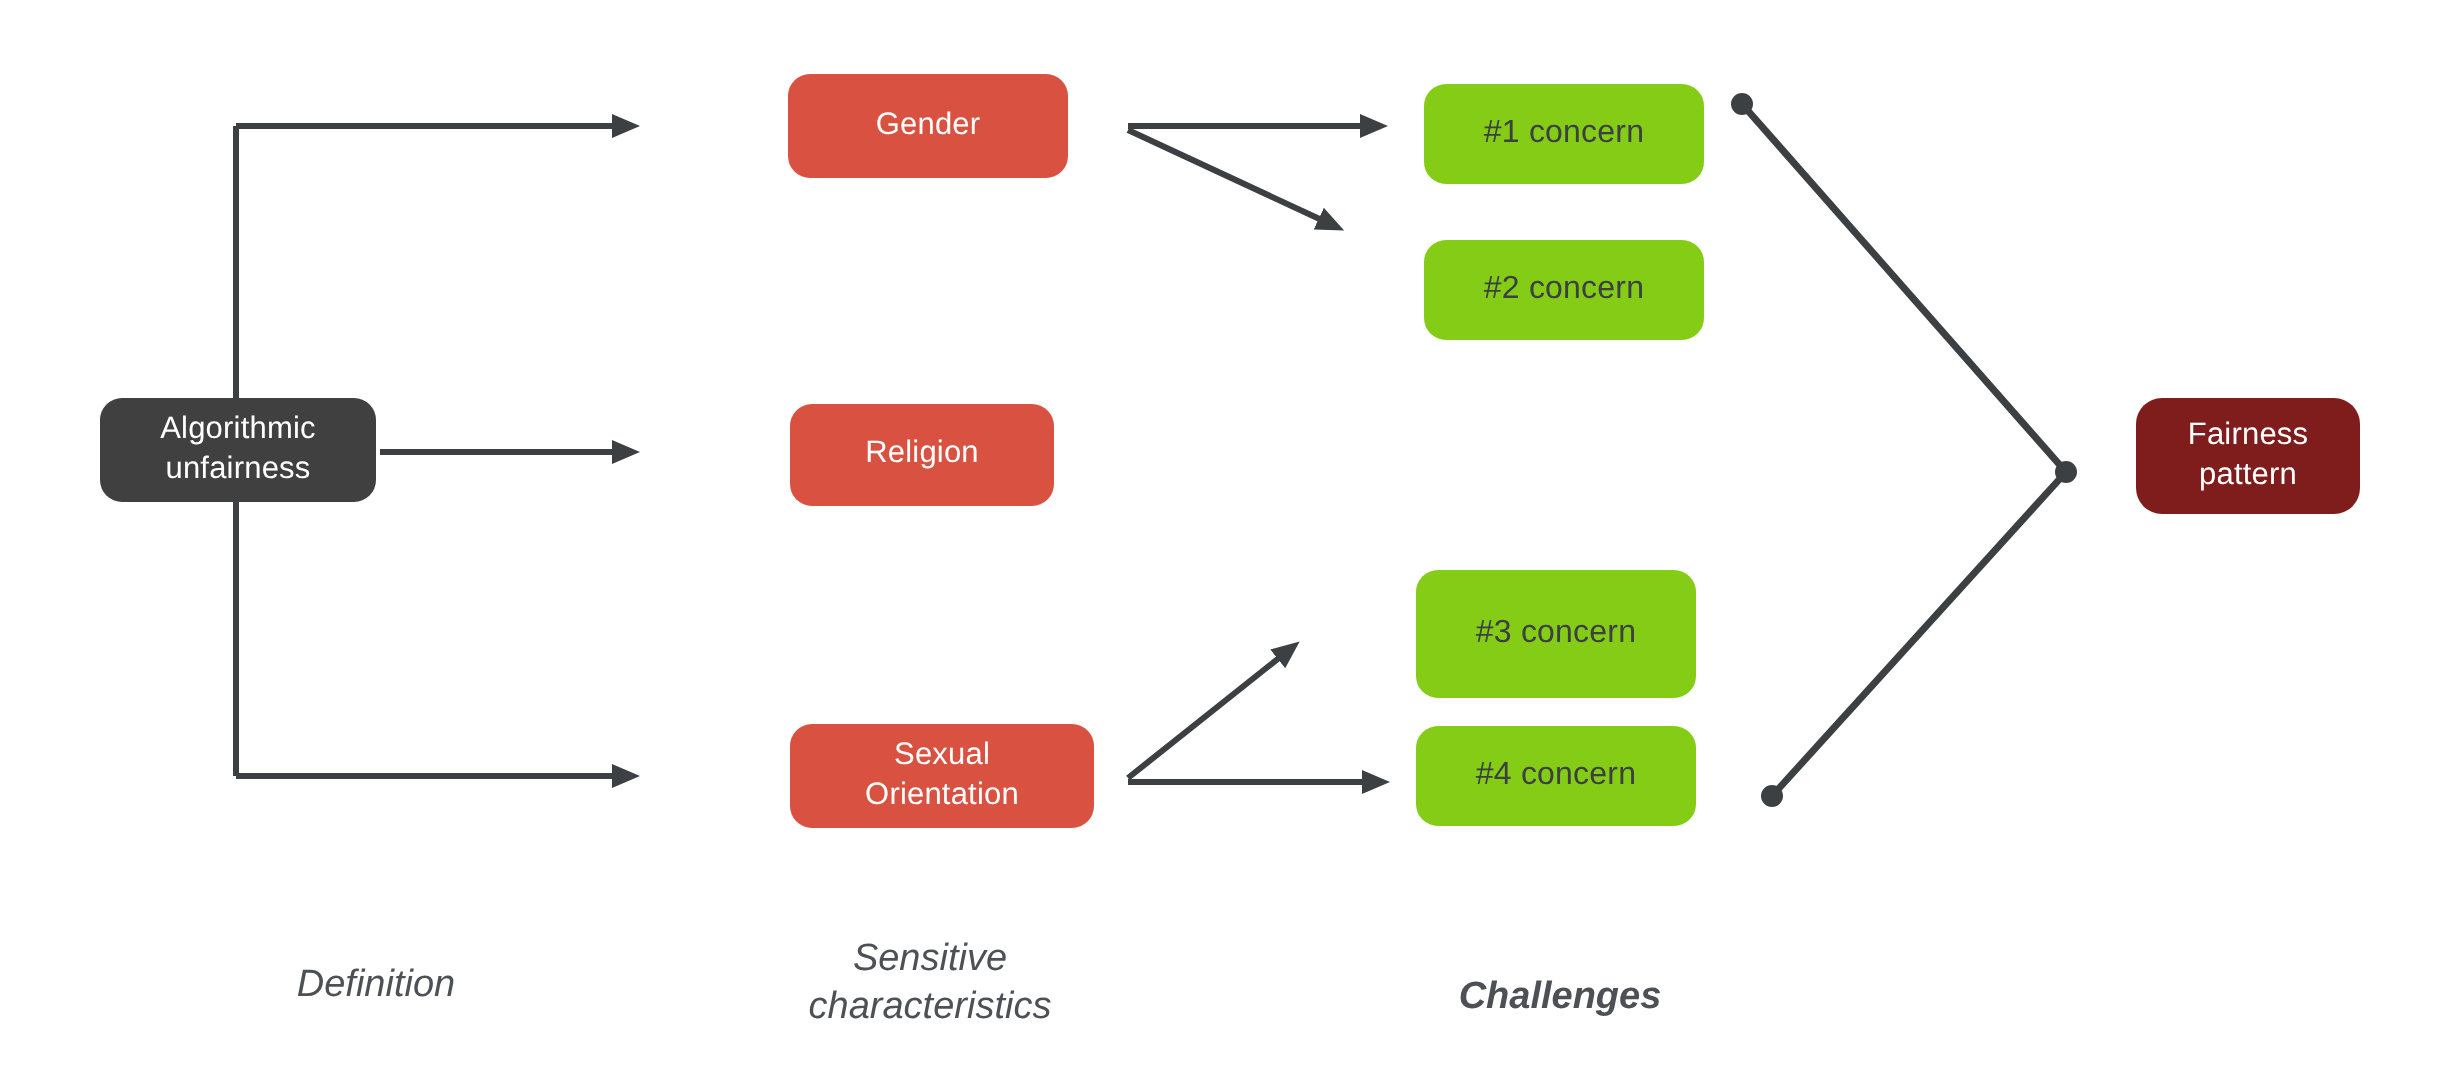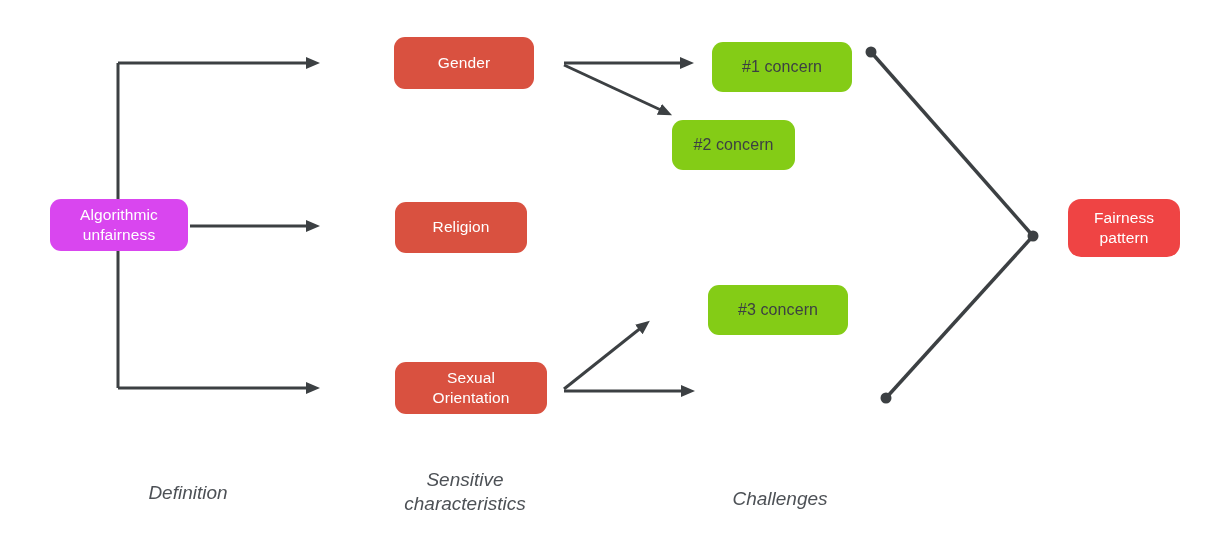--- a/index.html
+++ b/index.html
@@ -22,24 +22,24 @@
     align-items: center;
     justify-content: center;
     text-align: center;
     border-radius: 11px;
     font-size: 15.5px;
     line-height: 1.3;
     padding: 4px 14px;
     box-sizing: border-box;
     letter-spacing: 0.1px;
   }
-  .node.blue    { background: #d946ef; color: #ffffff; }
+  .node.blue    { background: #404040; color: #ffffff; }
   .node.red     { background: #d95140; color: #ffffff; }
   .node.yellow  { background: #84cc16; color: #3c4043; font-size: 16px; }
-  .node.darkred { background: #ef4444; color: #ffffff; border-radius: 13px; }
+  .node.darkred { background: #7f1d1d; color: #ffffff; border-radius: 13px; }
   .col-label {
     position: absolute;
     width: 170px;
     text-align: center;
     font-style: italic;
     font-size: 19px;
     line-height: 1.28;
     color: #4d5156;
   }
 </style>
@@ -84,26 +84,27 @@
   <div class="node blue" style="left:50px; top:199px; width:138px; height:52px;">Algorithmic unfairness</div>
 
   <div class="node red" style="left:394px; top:37px; width:140px; height:52px;">Gender</div>
 
   <div class="node red" style="left:395px; top:202px; width:132px; height:51px;">Religion</div>
 
   <div class="node red" style="left:395px; top:362px; width:152px; height:52px;">Sexual Orientation</div>
 
   <div class="node yellow" style="left:712px; top:42px; width:140px; height:50px;">#1 concern</div>
 
-  <div class="node yellow" style="left:672px; top:120px; width:123px; height:50px;">#2 concern</div>
+  <div class="node yellow" style="left:712px; top:120px; width:140px; height:50px;">#2 concern</div>
 
-  <div class="node yellow" style="left:708px; top:285px; width:140px; height:50px;">#3 concern</div>
+  <div class="node yellow" style="left:708px; top:285px; width:140px; height:64px;">#3 concern</div>
 
+  <div class="node yellow" style="left:708px; top:363px; width:140px; height:50px;">#4 concern</div>
 
   <div class="node darkred" style="left:1068px; top:199px; width:112px; height:58px;">Fairness pattern</div>
 
   <div class="col-label" style="left:103px; top:481px;font-style:italic;">Definition</div>
 
   <div class="col-label" style="left:380px; top:468px;">Sensitive characteristics</div>
 
-  <div class="col-label" style="left:695px; top:487px;">Challenges</div>
+  <div class="col-label" style="left:695px; top:487px;font-weight:bold;">Challenges</div>
 
 </div>
 
 </body></html>

